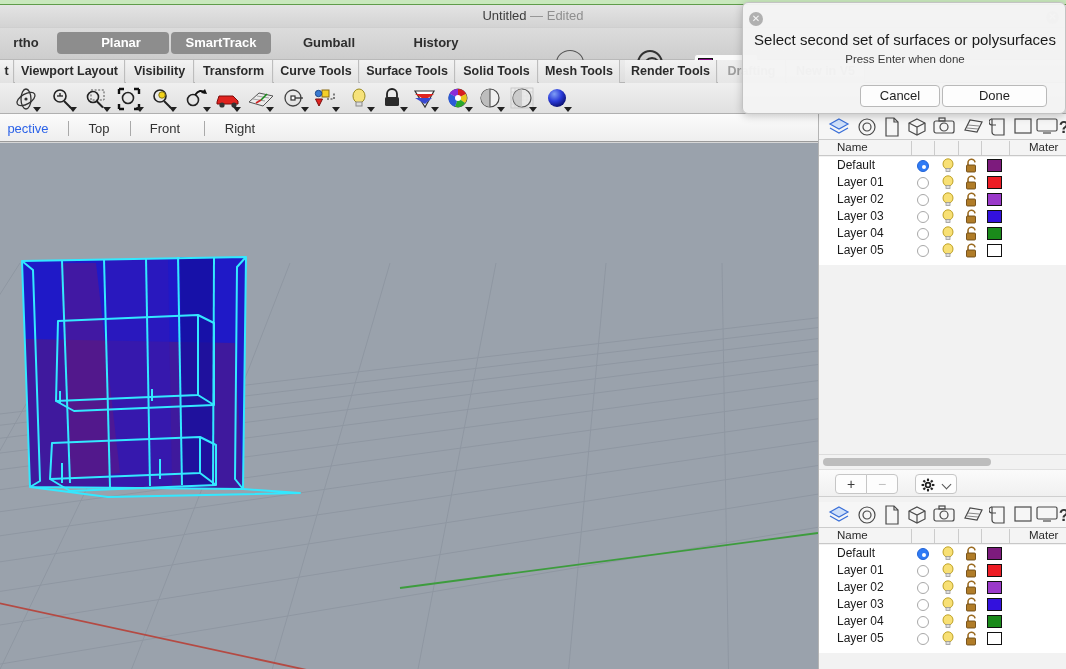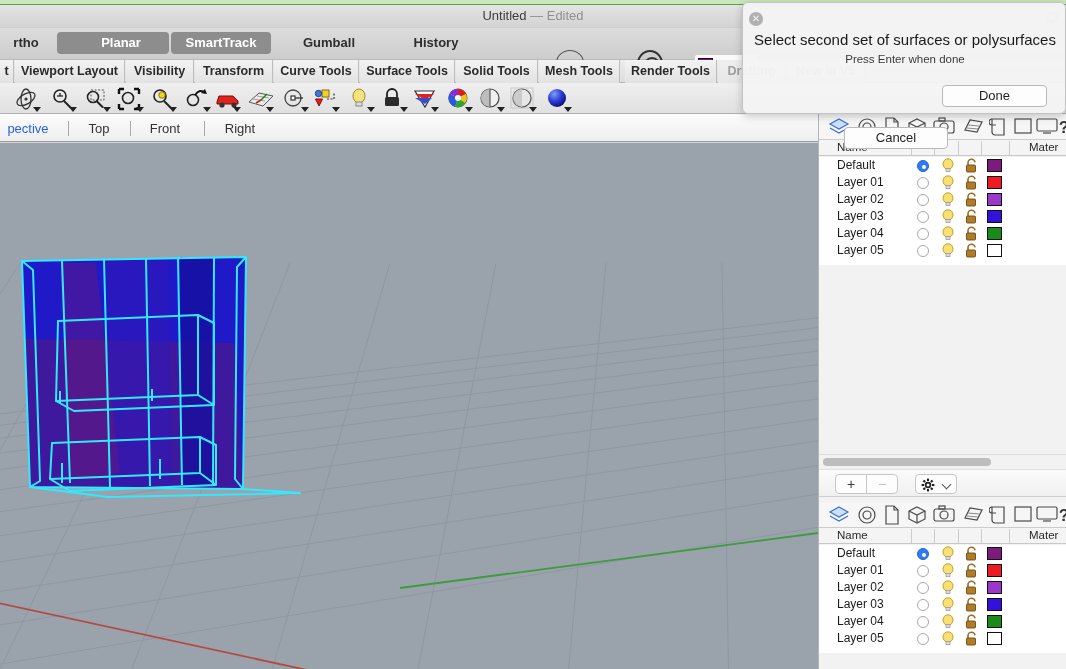--- a/index.html
+++ b/index.html
@@ -226,21 +226,21 @@
   }
   .dlg-sub {
     position: absolute; left: 0; top: 50px; width: 324px; text-align: center;
     font-size: 11.5px; color: #3a3a3a;
   }
   .dlg-btn {
     position: absolute; top: 82px; height: 22px; line-height: 20px;
     background: #fdfdfd; border: 1px solid #b9b9b9; border-radius: 4px;
     font-size: 13px; color: #1f1f1f; text-align: center; cursor: pointer;
   }
-  #btn-cancel { left: 101px; width: 104px; margin-top: 42px; }
+  #btn-cancel { left: 117px; width: 80px; }
   #btn-done { left: 199px; width: 105px; }
 </style>
 </head>
 <body>
 
 <div id="app">
 
   <div class="green-strip"></div>
 
   <div class="titlebar">

